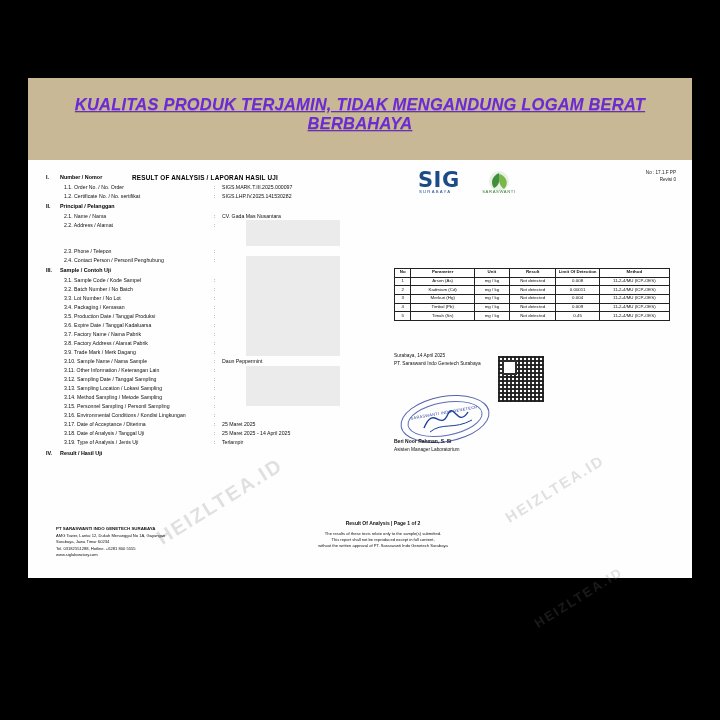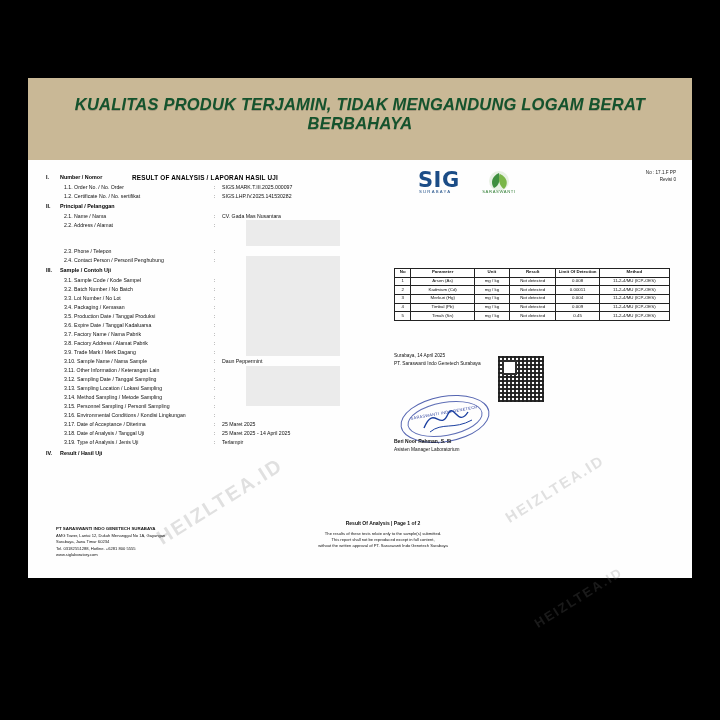--- a/index.html
+++ b/index.html
@@ -21,22 +21,23 @@
   
   .banner{
     position:absolute;left:0;top:0;width:100%;height:82px;
     background:#c9b896;
     box-sizing:border-box;
   }
   .banner .line1{
     position:absolute;left:0;top:17px;width:100%;
     text-align:center;
     font-style:italic;font-weight:bold;
-    font-size:16.5px;letter-spacing:.2px;color:#14532d;
+    font-size:16.5px;letter-spacing:.2px;color:#6d28d9;
     text-shadow:0 1px 0 rgba(0,0,0,.18);
+    text-decoration:underline;
   }
   .banner .line2{
     position:absolute;left:0;top:45px;width:100%;
     text-align:center;
     font-size:14.5px;color:#ffffff;letter-spacing:.2px;
   }
   
   .doc{
     position:absolute;left:0;top:82px;width:100%;height:418px;
     background:#fefefe;

